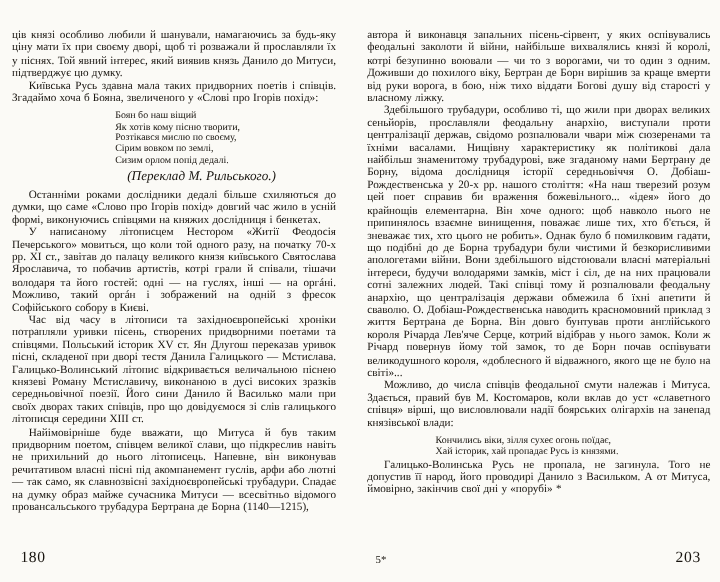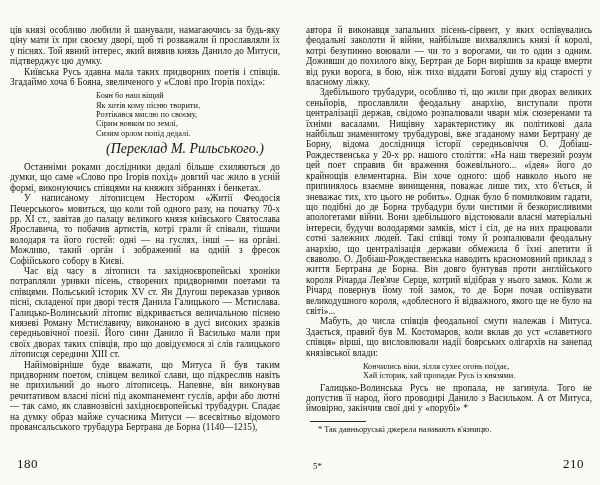--- a/index.html
+++ b/index.html
@@ -16,21 +16,21 @@
     font-size:9.3px;line-height:10.4px;text-align:justify;margin:0;
     word-spacing:0.4px;
   }
   .indent{text-indent:14px;}
   .verse{
     font-size:8.3px;line-height:9.3px;margin:4px 0 2px 0;
   }
   .verse-left{margin-left:86px;}
   .verse-right{margin-left:57px;}
   .attribution{
-    font-size:14px;font-style:italic;margin:3px 0 5px 96px;
+    font-size:11px;font-style:italic;margin:3px 0 5px 96px;
   }
   .footnote-block{margin-top:7px;}
   .footnote-rule{width:56px;height:0;border-top:1px solid #2a251d;margin:0 0 3px 4px;}
   .footnote-text{font-size:8.3px;line-height:9.5px;margin:0;text-indent:12px;}
   .pageno{position:absolute;font-size:13px;letter-spacing:0.5px;}
   .pageno-left{left:17px;top:456px;}
   .pageno-right{left:563px;top:456px;}
   .signature{position:absolute;left:313px;top:461px;font-size:9px;}
 </style>
 </head>
@@ -40,36 +40,32 @@
   <p class="para">ців князі особливо любили й шанували, намагаючись за будь-яку ціну мати їх при своєму дворі, щоб ті розважали й прославляли їх у піснях. Той явний інтерес, який виявив князь Данило до Митуси, підтверджує цю думку.</p>
   <p class="para indent">Київська Русь здавна мала таких придворних поетів і співців. Згадаймо хоча б Бояна, звеличеного у «Слові про Ігорів похід»:</p>
   <div class="verse verse-left">
     <div>Боян бо наш віщий</div>
     <div>Як хотів кому пісню творити,</div>
     <div>Розтікався мислю по своєму,</div>
     <div>Сірим вовком по землі,</div>
     <div>Сизим орлом попід дедалі.</div>
   </div>
   <div class="attribution">(Переклад М. Рильського.)</div>
-  <p class="para indent">Останніми роками дослідники дедалі більше схиляються до думки, що саме «Слово про Ігорів похід» довгий час жило в усній формі, виконуючись співцями на княжих зібраннях і бенкетах.</p>
+  <p class="para indent">Останніми роками дослідники дедалі більше схиляються до думки, що саме «Слово про Ігорів похід» довгий час жило в усній формі, виконуючись співцями на княжих дослідниця і бенкетах.</p>
   <p class="para indent">У написаному літописцем Нестором «Житії Феодосія Печерського» мовиться, що коли той одного разу, на початку 70-х рр. XI ст., завітав до палацу великого князя київського Святослава Ярославича, то побачив артистів, котрі грали й співали, тішачи володаря та його гостей: одні — на гуслях, інші — на оргáні. Можливо, такий оргáн і зображений на одній з фресок Софійського собору в Києві.</p>
   <p class="para indent">Час від часу в літописи та західноєвропейські хроніки потрапляли уривки пісень, створених придворними поетами та співцями. Польський історик XV ст. Ян Длугош переказав уривок пісні, складеної при дворі тестя Данила Галицького — Мстислава. Галицько-Волинський літопис відкривається величальною піснею князеві Роману Мстиславичу, виконаною в дусі високих зразків середньовічної поезії. Його сини Данило й Василько мали при своїх дворах таких співців, про що довідуємося зі слів галицького літописця середини XIII ст.</p>
   <p class="para indent">Найімовірніше буде вважати, що Митуса й був таким придворним поетом, співцем великої слави, що підкреслив навіть не прихильний до нього літописець. Напевне, він виконував речитативом власні пісні під акомпанемент гуслів, арфи або лютні — так само, як славнозвісні західноєвропейські трубадури. Спадає на думку образ майже сучасника Митуси — всесвітньо відомого провансальського трубадура Бертрана де Борна (1140—1215),</p>
 </div>
 
 <div class="page page-right">
   <p class="para">автора й виконавця запальних пісень-сірвент, у яких оспівувались феодальні заколоти й війни, найбільше вихвалялись князі й королі, котрі безупинно воювали — чи то з ворогами, чи то один з одним. Доживши до похилого віку, Бертран де Борн вирішив за краще вмерти від руки ворога, в бою, ніж тихо віддати Богові душу від старості у власному ліжку.</p>
   <p class="para indent">Здебільшого трубадури, особливо ті, що жили при дворах великих сеньйорів, прославляли феодальну анархію, виступали проти централізації держав, свідомо розпалювали чвари між сюзеренами та їхніми васалами. Нищівну характеристику як політикові дала найбільш знаменитому трубадурові, вже згаданому нами Бертрану де Борну, відома дослідниця історії середньовіччя О. Добіаш-Рождественська у 20-х рр. нашого століття: «На наш тверезий розум цей поет справив би враження божевільного... «ідея» його до крайнощів елементарна. Він хоче одного: щоб навколо нього не припинялось взаємне винищення, поважає лише тих, хто б'ється, й зневажає тих, хто цього не робить». Однак було б помилковим гадати, що подібні до де Борна трубадури були чистими й безкорисливими апологетами війни. Вони здебільшого відстоювали власні матеріальні інтереси, будучи володарями замків, міст і сіл, де на них працювали сотні залежних людей. Такі співці тому й розпалювали феодальну анархію, що централізація держави обмежила б їхні апетити й сваволю. О. Добіаш-Рождественська наводить красномовний приклад з життя Бертрана де Борна. Він довго бунтував проти англійського короля Річарда Лев'яче Серце, котрий відібрав у нього замок. Коли ж Річард повернув йому той замок, то де Борн почав оспівувати великодушного короля, «доблесного й відважного, якого ще не було на світі»...</p>
-  <p class="para indent">Мабуть, до числа співців феодальної смути належав і Митуса. Здається, правий був М. Костомаров, коли вклав до уст «славетного співця» вірші, що висловлювали надії боярських олігархів на занепад князівської влади:</p>
+  <p class="para indent">Можливо, до числа співців феодальної смути належав і Митуса. Здається, правий був М. Костомаров, коли вклав до уст «славетного співця» вірші, що висловлювали надії боярських олігархів на занепад князівської влади:</p>
   <div class="verse verse-right">
     <div>Кончились віки, зілля сухеє огонь поїдає,</div>
     <div>Хай історик, хай пропадає Русь із князями.</div>
   </div>
   <p class="para indent">Галицько-Волинська Русь не пропала, не загинула. Того не допустив її народ, його проводирі Данило з Васильком. А от Митуса, ймовірно, закінчив свої дні у «порубі» *</p>
-  <div class="footnote-block">
-    <div class="footnote-rule"></div>
-    <p class="footnote-text">* Так давньоруські джерела називають в'язницю.</p>
-  </div>
 </div>
 
 <div class="pageno pageno-left">180</div>
 <div class="signature">5*</div>
-<div class="pageno pageno-right">210</div>
+<div class="pageno pageno-right">203</div>
 
 </body></html>

